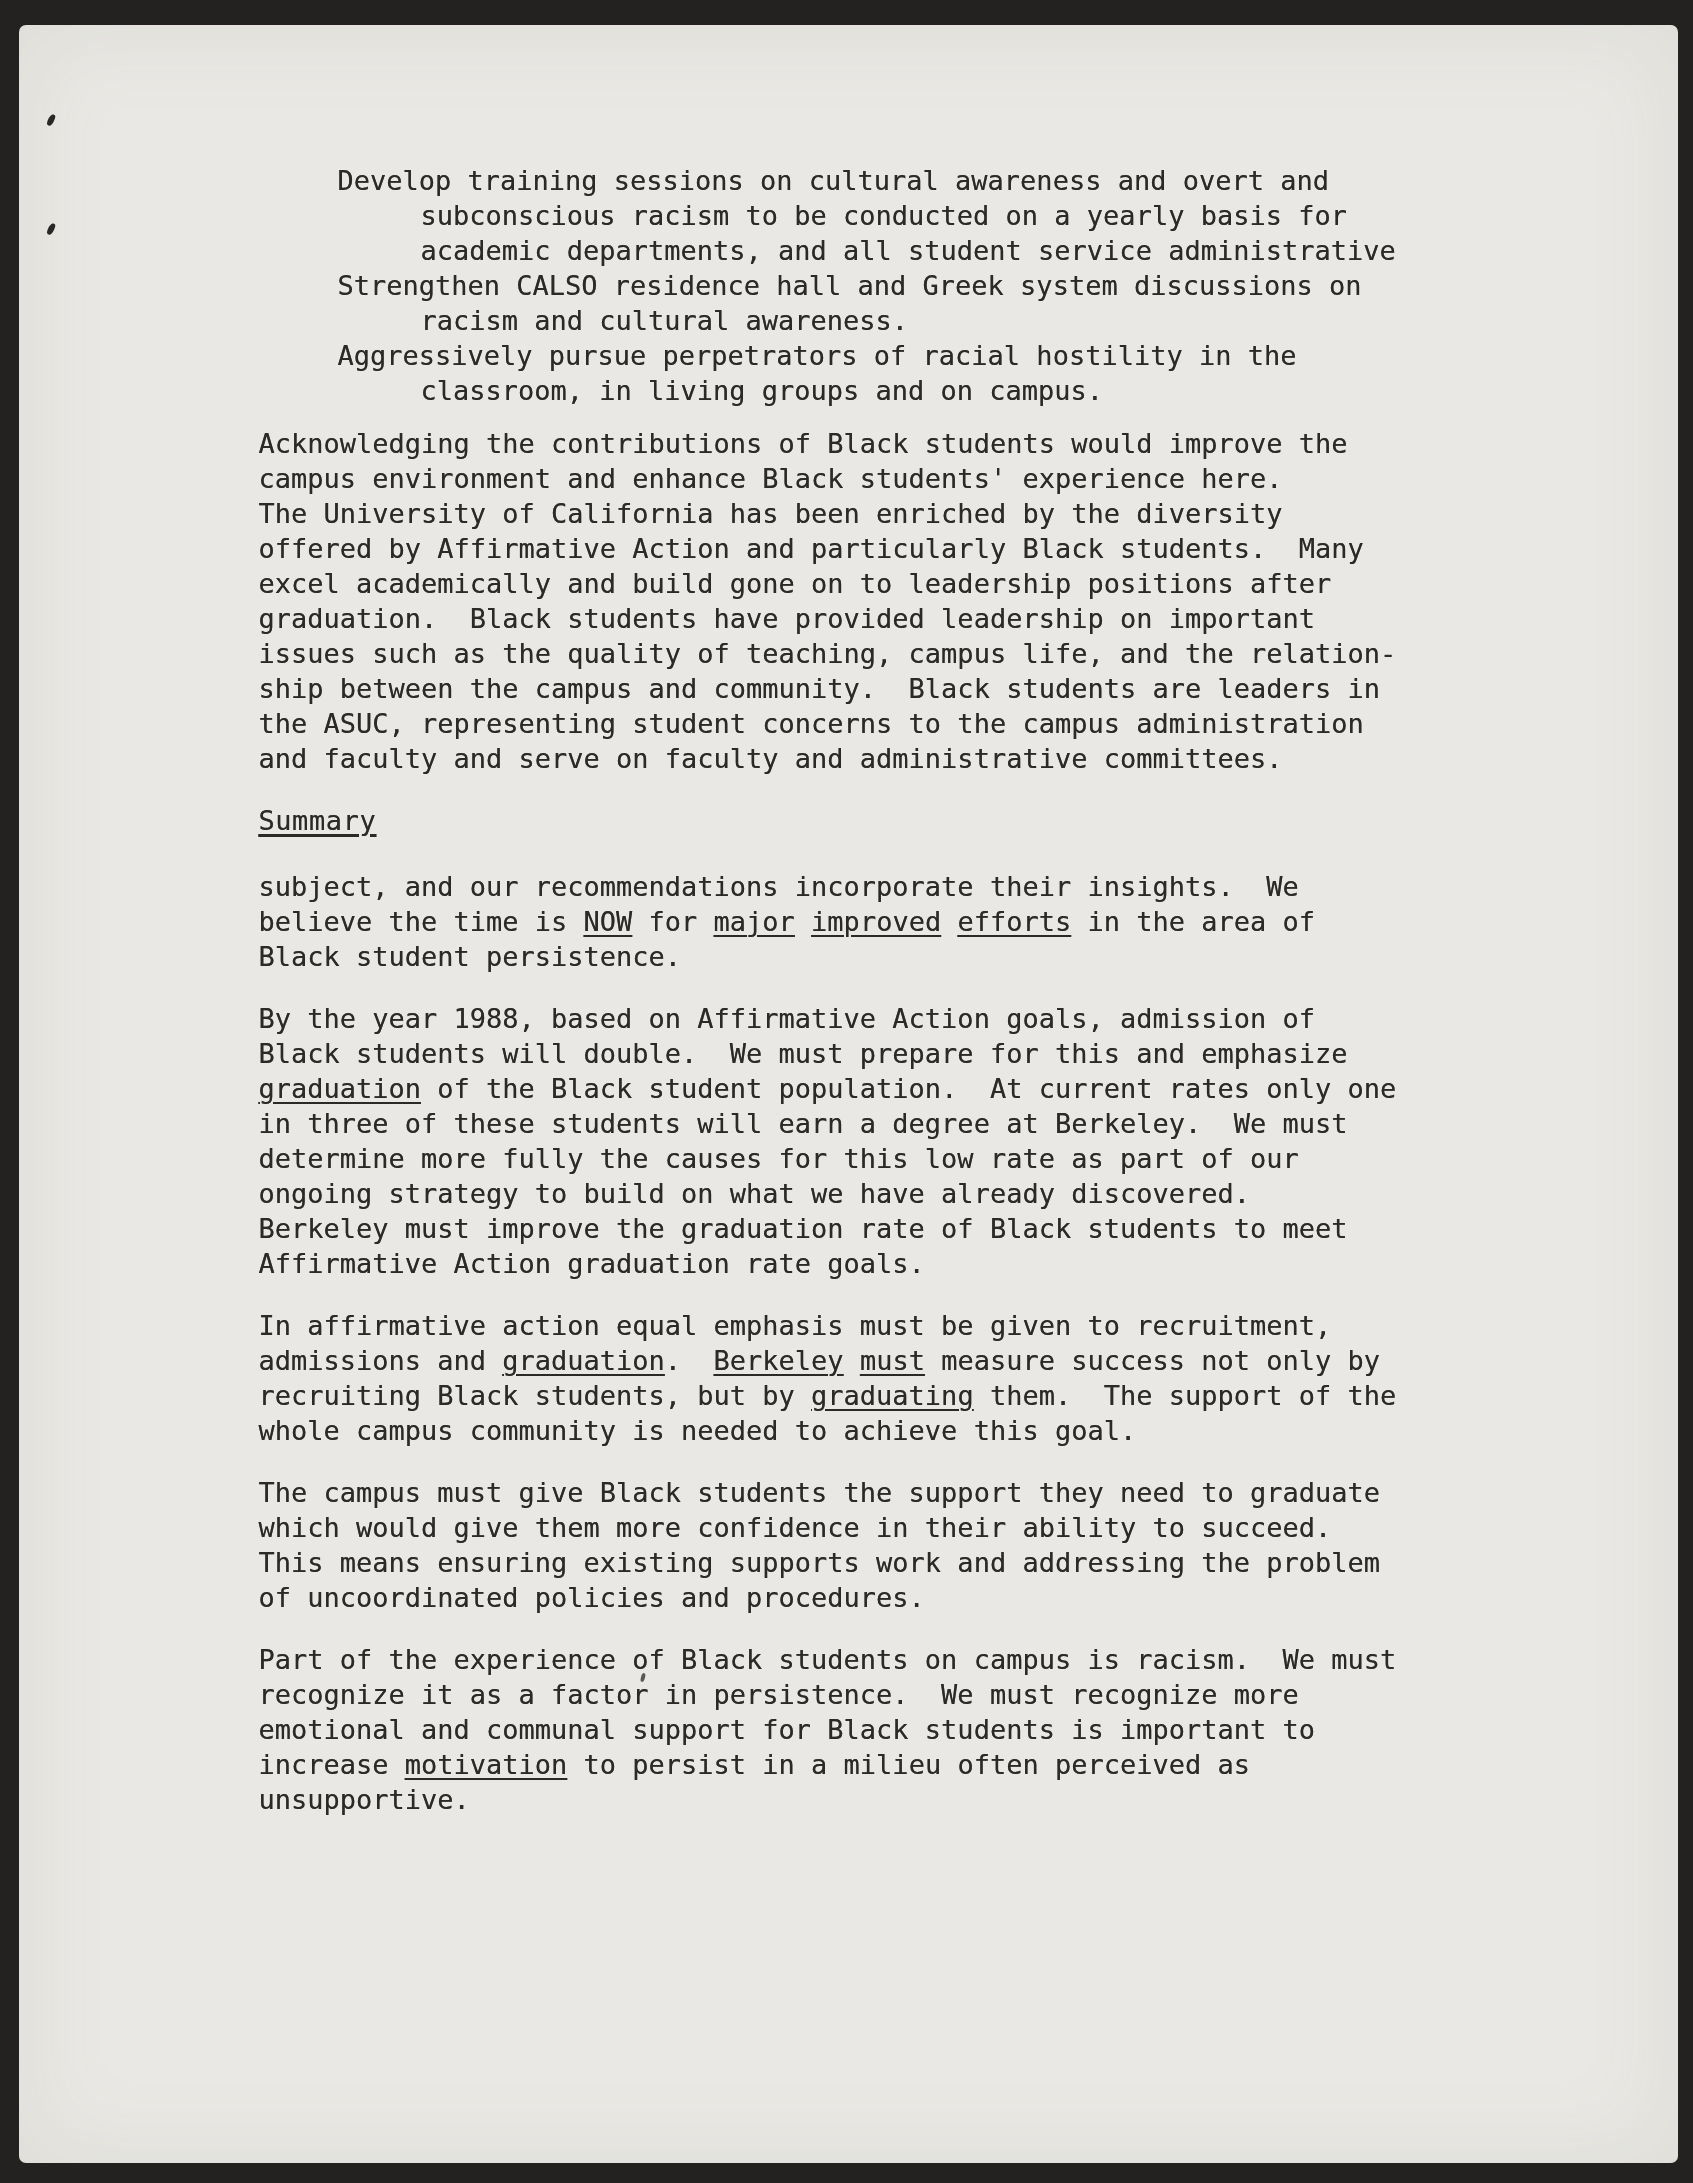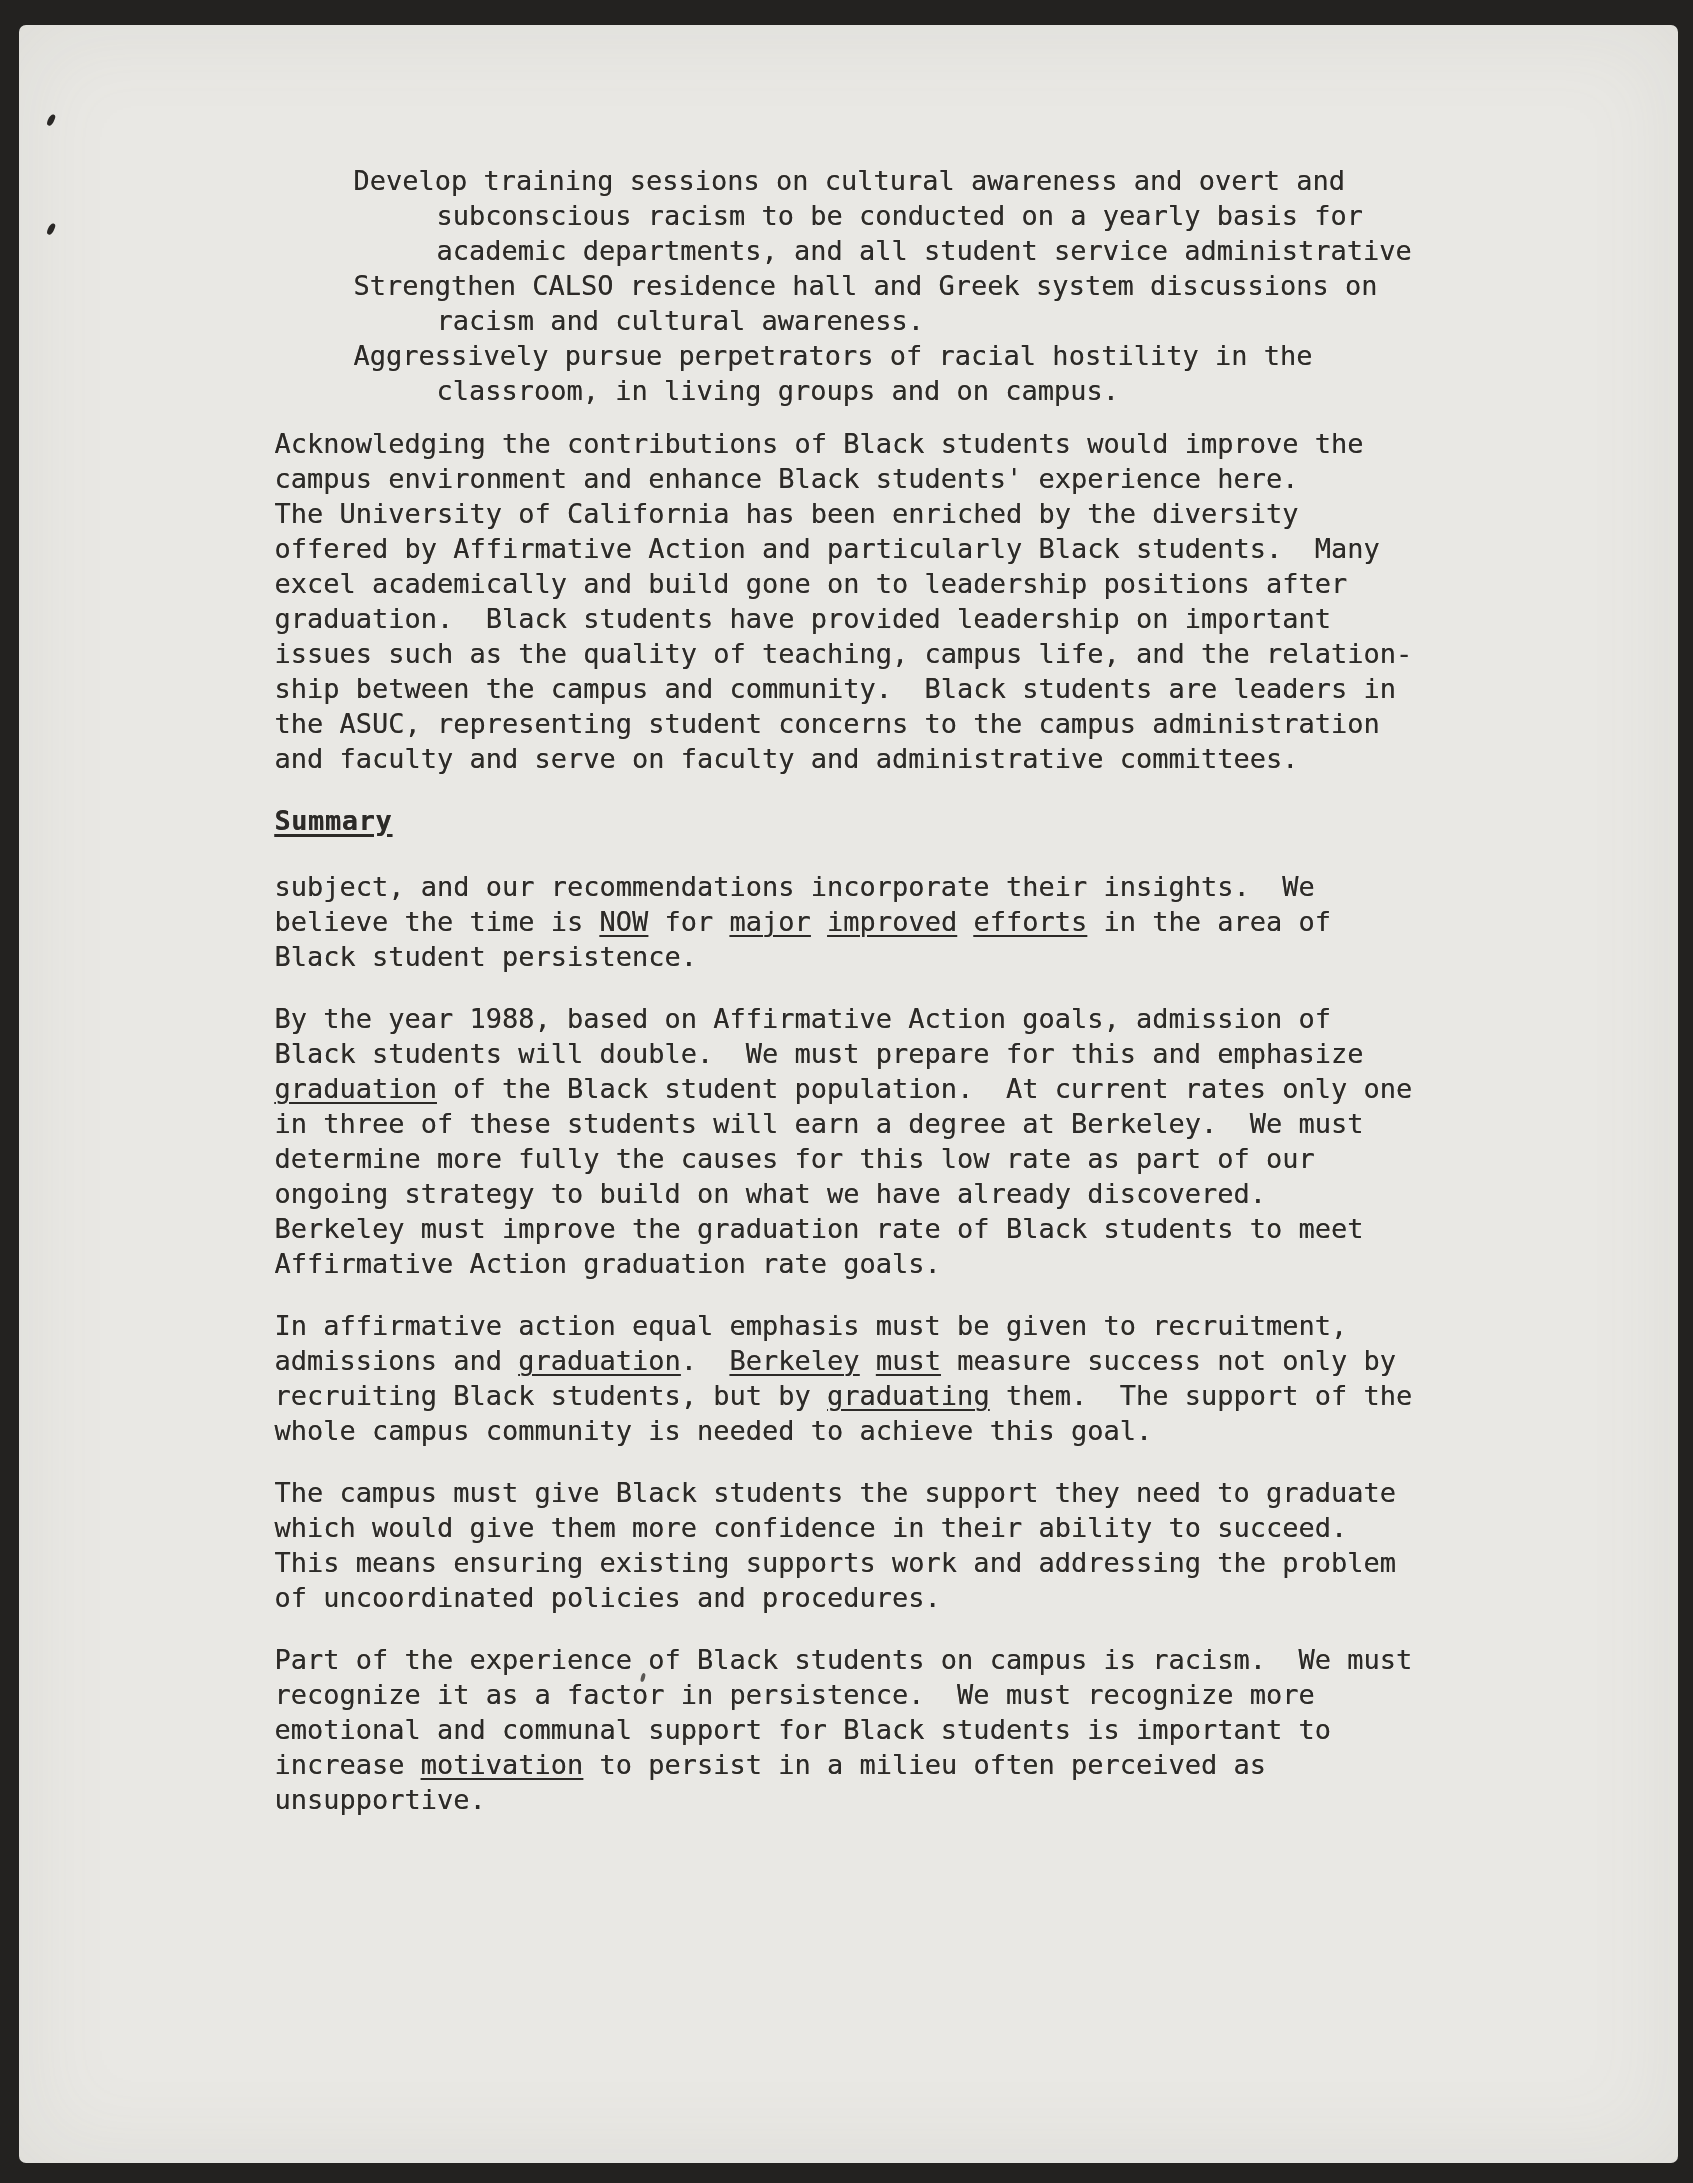--- a/index.html
+++ b/index.html
@@ -30,31 +30,31 @@
     position: absolute;
     left: 239px;
     top: 138px;
     width: 1317px;
     font-family: "DejaVu Sans Mono", "Liberation Mono", monospace;
     font-size: 27px;
     line-height: 35px;
     color: #2c2a27;
     text-shadow: 0 0 0.6px rgba(44,42,39,0.65);
   }
-  .line { white-space: pre; height: 35px; margin-left: 16px; }
+  .line { white-space: pre; height: 35px; }
   .ind1 { padding-left: 79px; }
   .ind2 { padding-left: 162px; }
   .u {
     text-decoration: underline;
     text-decoration-thickness: 2.1px;
     text-underline-offset: 4.1px;
   }
   .block { margin-bottom: 27px; }
   .block.list { margin-bottom: 17.6px; }
-  .block.heading { margin-top: 8.2px; margin-bottom: 31px; font-weight: bold; letter-spacing: 0.6px; }
+  .block.heading { margin-top: 8.2px; margin-bottom: 31px; font-weight: normal; letter-spacing: 0.6px; }
   .block.heading .u { text-decoration-thickness: 2.6px; }
 
   .speck {
     position: absolute;
     background: #2a2826;
   }
   .speck-1 { left: 29px; top: 89px; width: 5.9px; height: 12.3px; border-radius: 65% 35% 55% 45%; transform: rotate(22deg); }
   .speck-2 { left: 29px; top: 198px; width: 5.9px; height: 12.3px; border-radius: 65% 35% 55% 45%; transform: rotate(22deg); }
   .speck-3 { left: 622px; top: 1648px; width: 4.1px; height: 8.8px; border-radius: 50%; transform: rotate(16deg); opacity: 0.75; }
 </style>

